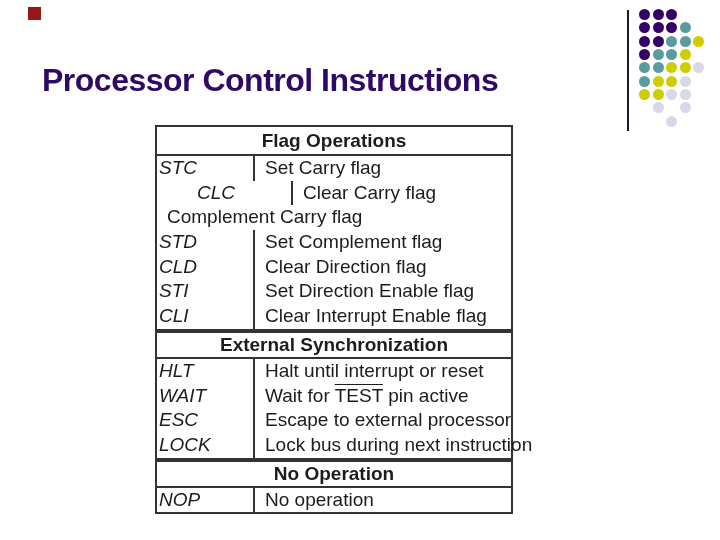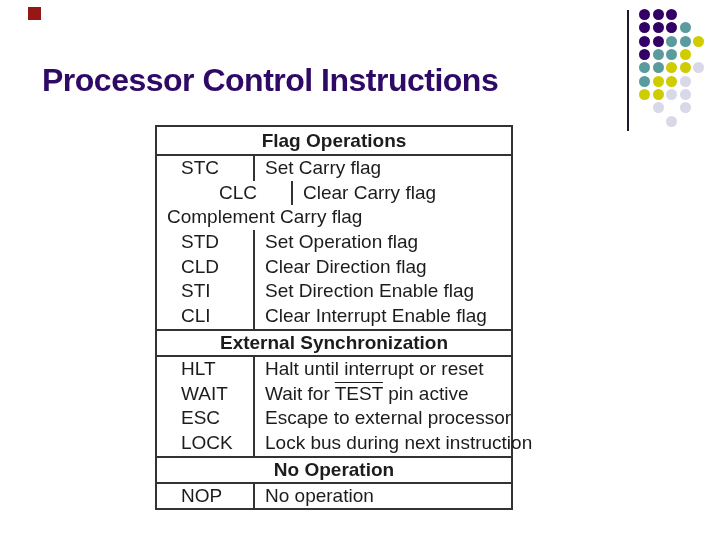--- a/index.html
+++ b/index.html
@@ -64,32 +64,33 @@
     font-size: 19px;
   }
   .t-header {
     text-align: center;
     font-weight: bold;
     height: 27px; line-height: 27px;
     border-bottom: 2px solid #333333;
   }
   .t-section:not(:first-child) .t-header {
     height: 24px; line-height: 24px;
-    border-top: 2px solid #c2410c;
+    border-top: 4px solid #c2410c;
   }
   .t-row {
     display: flex;
     height: 24.7px; line-height: 24.7px;
     white-space: nowrap;
   }
   .t-cell-mnemonic {
     width: 98px; flex: 0 0 98px;
     box-sizing: border-box;
     border-right: 2px solid #333333;
-    padding-left: 24px;
+    padding-left: 2px;
+    font-style: italic;
   }
   .t-cell-desc {
     flex: 1;
     padding-left: 10px;
   }
   .overline { text-decoration: overline; }
 </style>
 </head>
 <body>
 
@@ -144,21 +145,21 @@
         </div>
         <div class="t-row">
           <div class="t-cell-mnemonic" style="border-color: rgb(51, 51, 51); margin-left: 38px;">CLC</div>
           <div class="t-cell-desc">Clear Carry flag</div>
         </div>
         <div class="t-row">
           <div class="t-cell-desc">Complement Carry flag</div>
         </div>
         <div class="t-row">
           <div class="t-cell-mnemonic" style="border-color: rgb(51, 51, 51);">STD</div>
-          <div class="t-cell-desc">Set Operation flag</div>
+          <div class="t-cell-desc">Set Complement flag</div>
         </div>
         <div class="t-row">
           <div class="t-cell-mnemonic" style="border-color: rgb(51, 51, 51);">CLD</div>
           <div class="t-cell-desc">Clear Direction flag</div>
         </div>
         <div class="t-row">
           <div class="t-cell-mnemonic" style="border-color: rgb(51, 51, 51);">STI</div>
           <div class="t-cell-desc">Set Direction Enable flag</div>
         </div>
         <div class="t-row">

